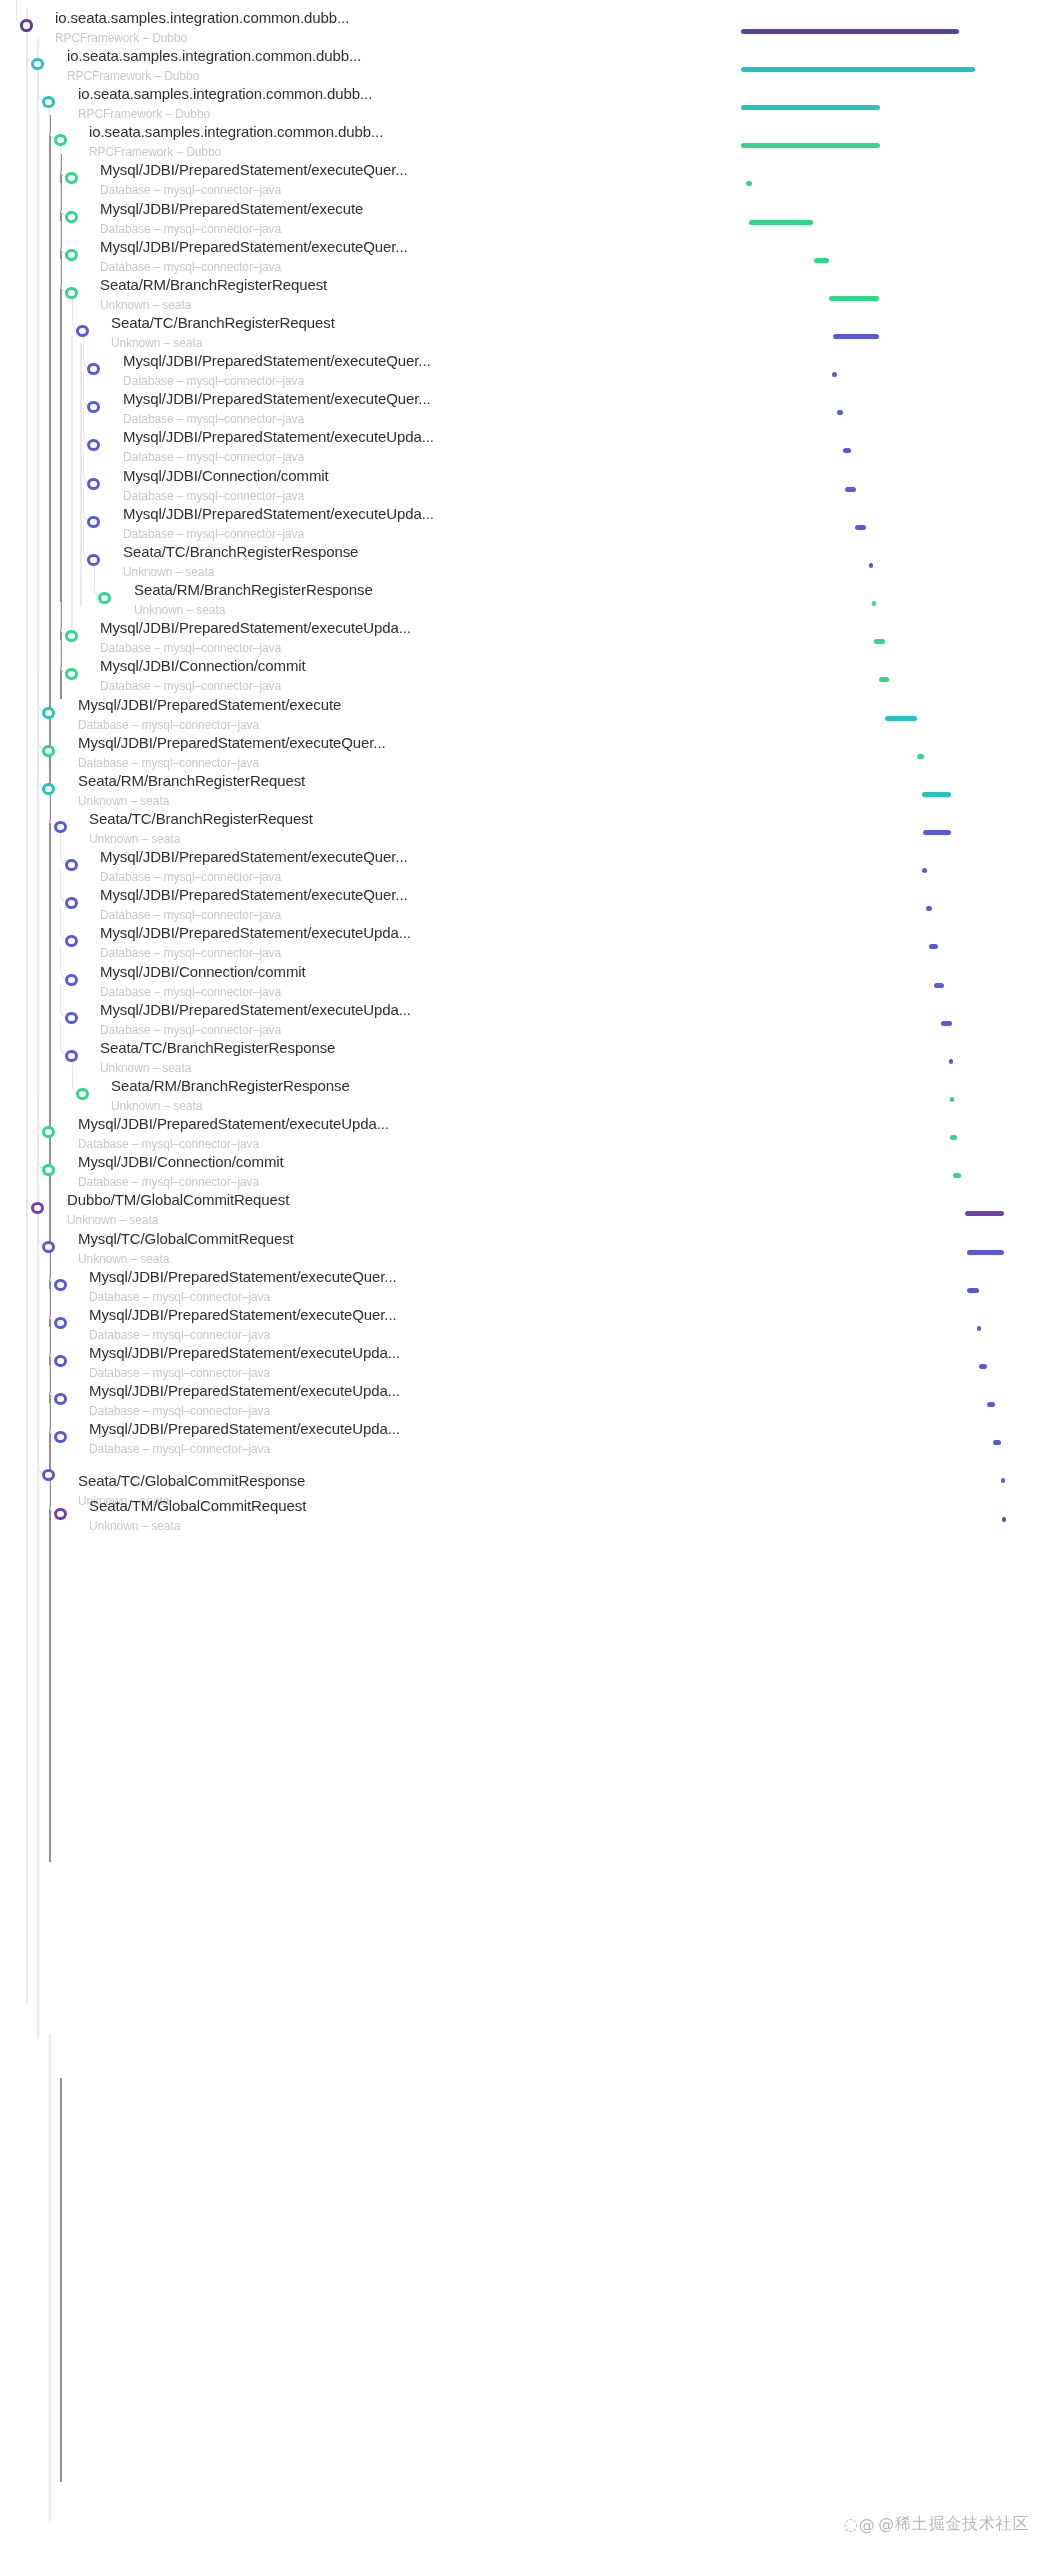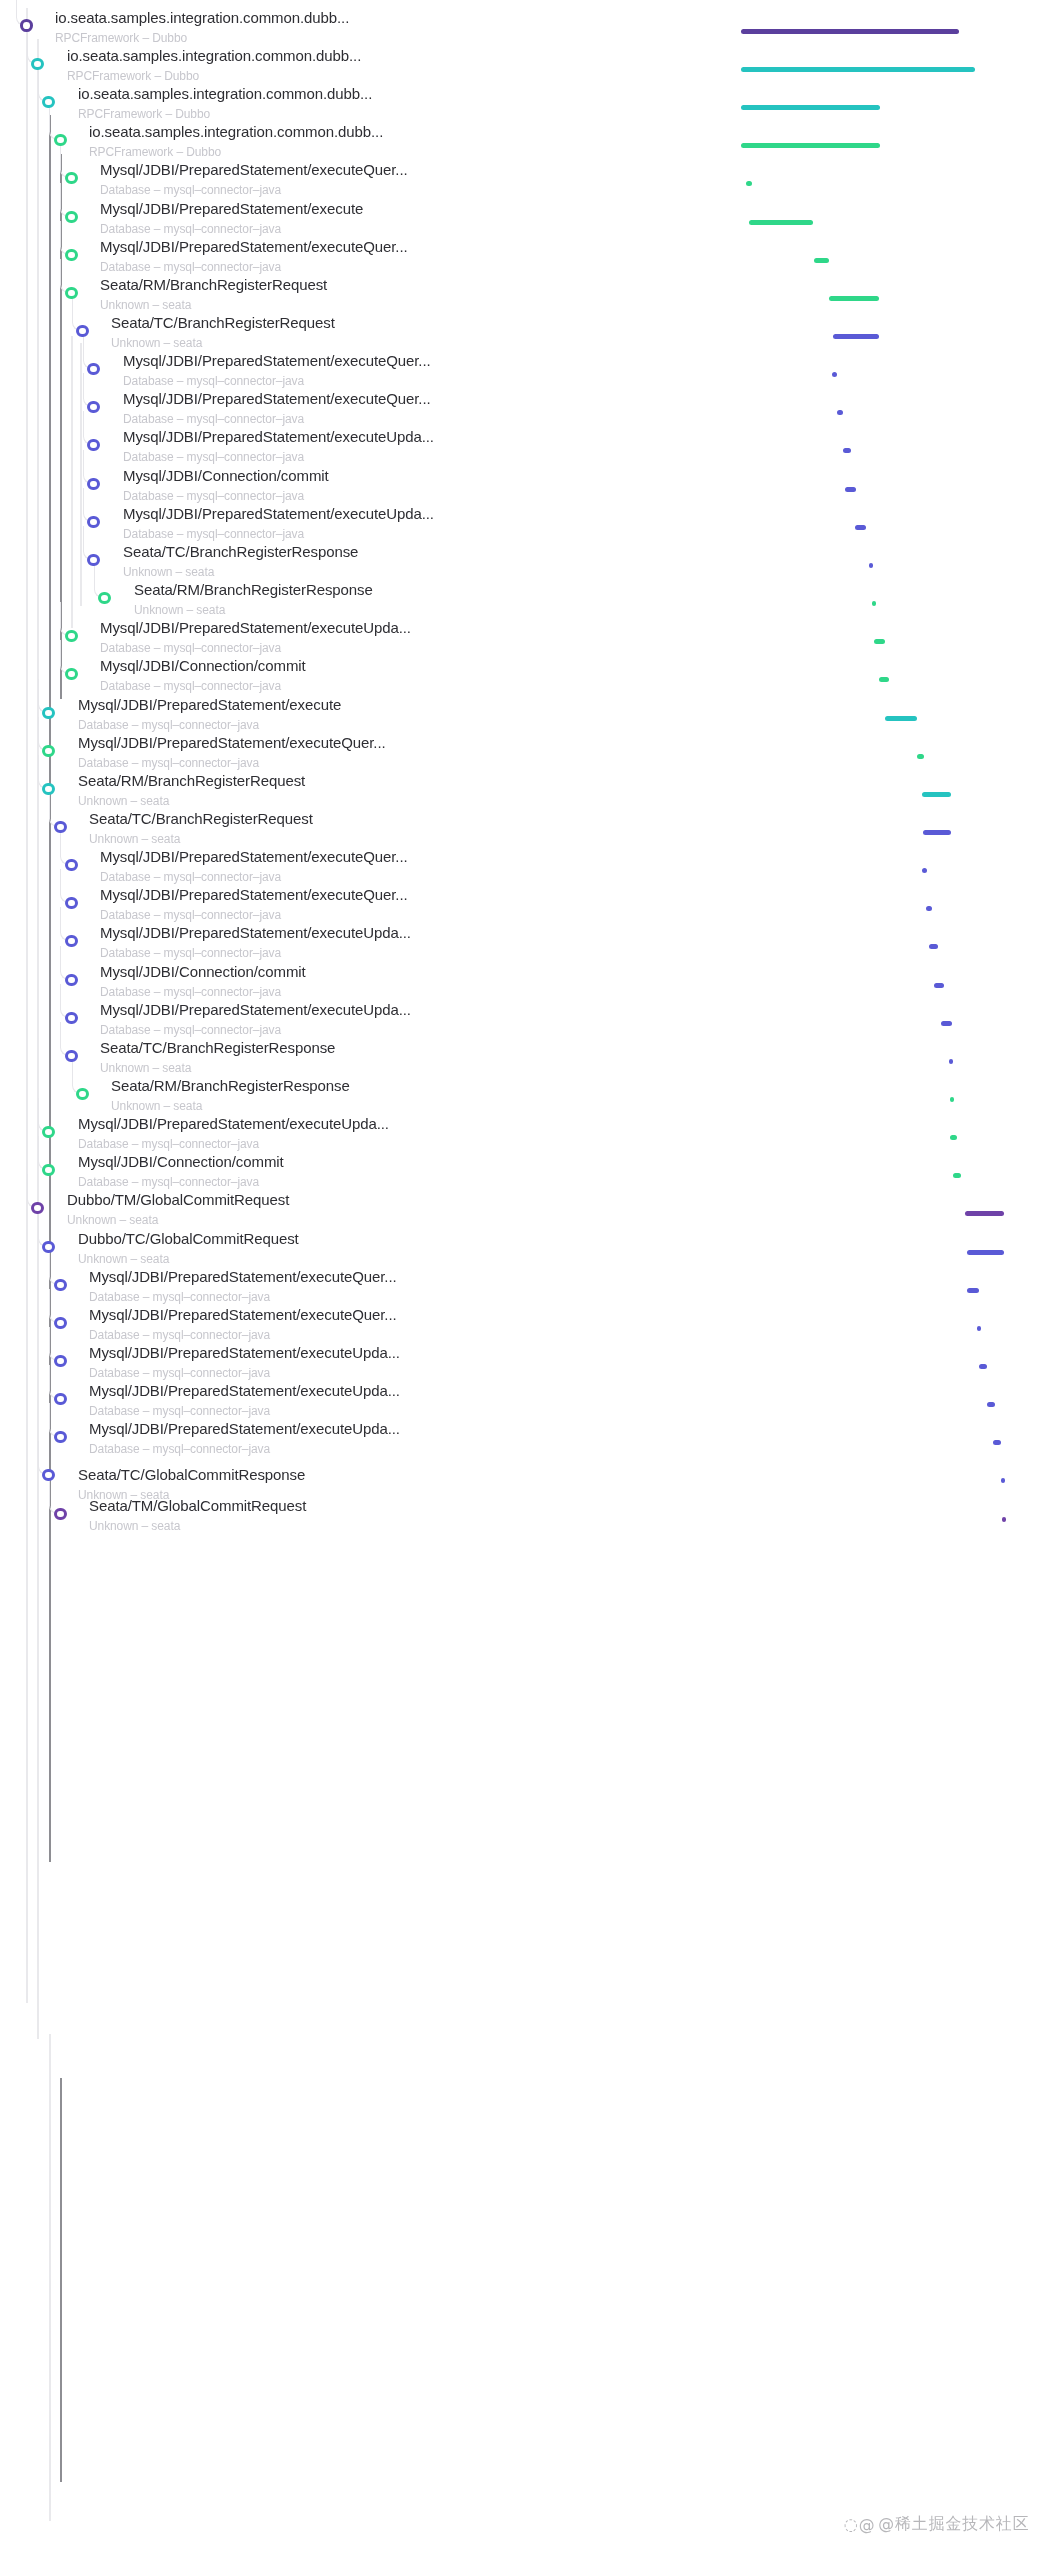--- a/index.html
+++ b/index.html
@@ -403,21 +403,21 @@
         <div class="meta">Unknown – seata</div>
       </div>
       <div class="barwrap">
         <div class="bar" style="left: 284px; width: 39px; height: 4.9px; background: rgb(111, 66, 168);"></div>
       </div>
     </div>
     <div class="row" style="top: 1227px;">
       <div class="elbow" style="left: 38px; top: -13.6px; width: 10.7px; height: 33px;"></div>
       <div class="dot" style="left: 42px; top: 13.6px; border-color: rgb(90, 90, 214);"></div>
       <div class="labels" style="left: 78px; top: 2.9px;">
-        <div class="op">Dubbo/TC/GlobalCommitRequest</div>
+        <div class="op">Mysql/TC/GlobalCommitRequest</div>
         <div class="meta">Unknown – seata</div>
       </div>
       <div class="barwrap">
         <div class="bar" style="left: 286px; width: 37px; height: 4.9px; background: rgb(90, 90, 214);"></div>
       </div>
     </div>
     <div class="row" style="top: 1265px;">
       <div class="elbow" style="left: 49px; top: -13.6px; width: 10.7px; height: 33px;"></div>
       <div class="dot" style="left: 54px; top: 13.6px; border-color: rgb(90, 90, 214);"></div>
       <div class="labels" style="left: 89px; top: 2.9px;">
@@ -468,21 +468,21 @@
         <div class="op">Mysql/JDBI/PreparedStatement/executeUpda...</div>
         <div class="meta">Database – mysql–connector–java</div>
       </div>
       <div class="barwrap">
         <div class="bar" style="left: 312px; width: 7.8px; height: 4.9px; background: rgb(90, 90, 214);"></div>
       </div>
     </div>
     <div class="row" style="top: 1455px;">
       <div class="elbow" style="left: 38px; top: -13.6px; width: 10.7px; height: 33px;"></div>
       <div class="dot" style="left: 42px; top: 13.6px; border-color: rgb(90, 90, 214);"></div>
-      <div class="labels" style="left: 78px; top: 11px;">
+      <div class="labels" style="left: 78px; top: 17px;">
         <div class="op">Seata/TC/GlobalCommitResponse</div>
         <div class="meta">Unknown – seata</div>
       </div>
       <div class="barwrap">
         <div class="bar" style="left: 320px; width: 3.9px; height: 4.9px; background: rgb(90, 90, 214);"></div>
       </div>
     </div>
     <div class="row" style="top: 1494px;">
       <div class="elbow" style="left: 49px; top: -13.6px; width: 10.7px; height: 33px;"></div>
       <div class="dot" style="left: 54px; top: 13.6px; border-color: rgb(111, 66, 168);"></div>

